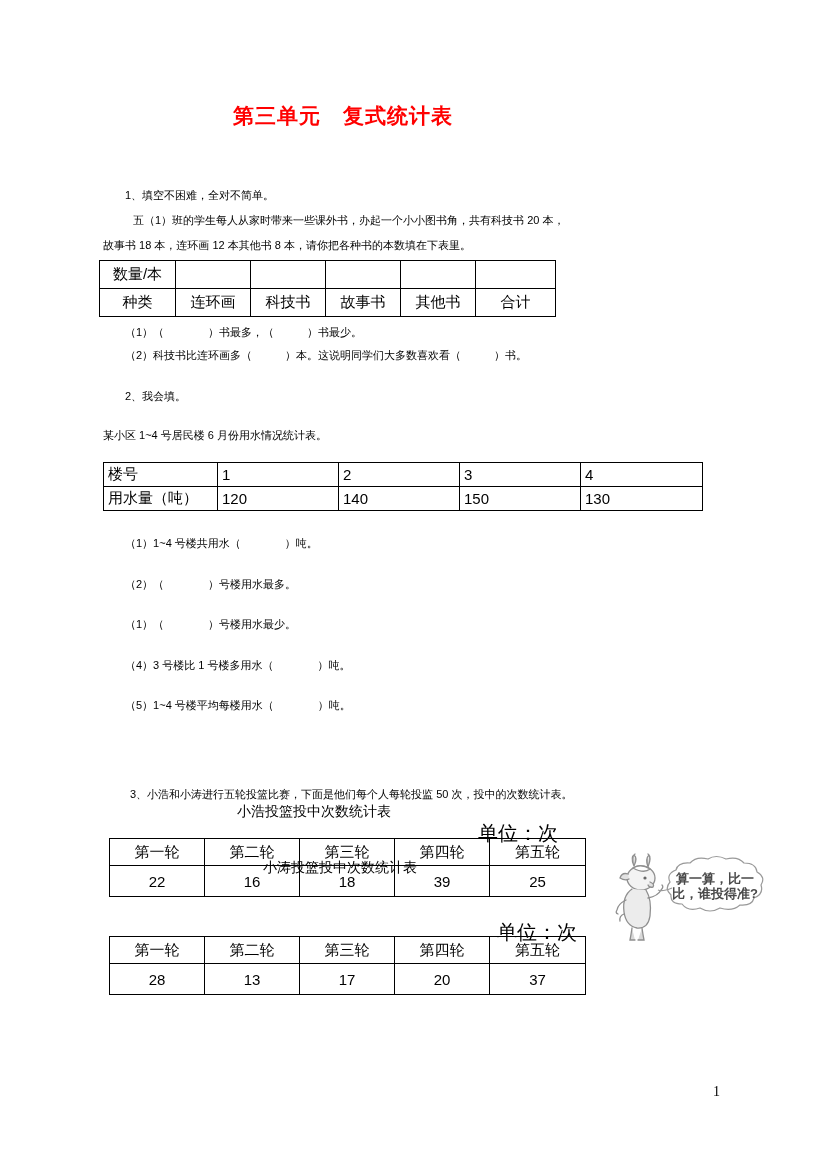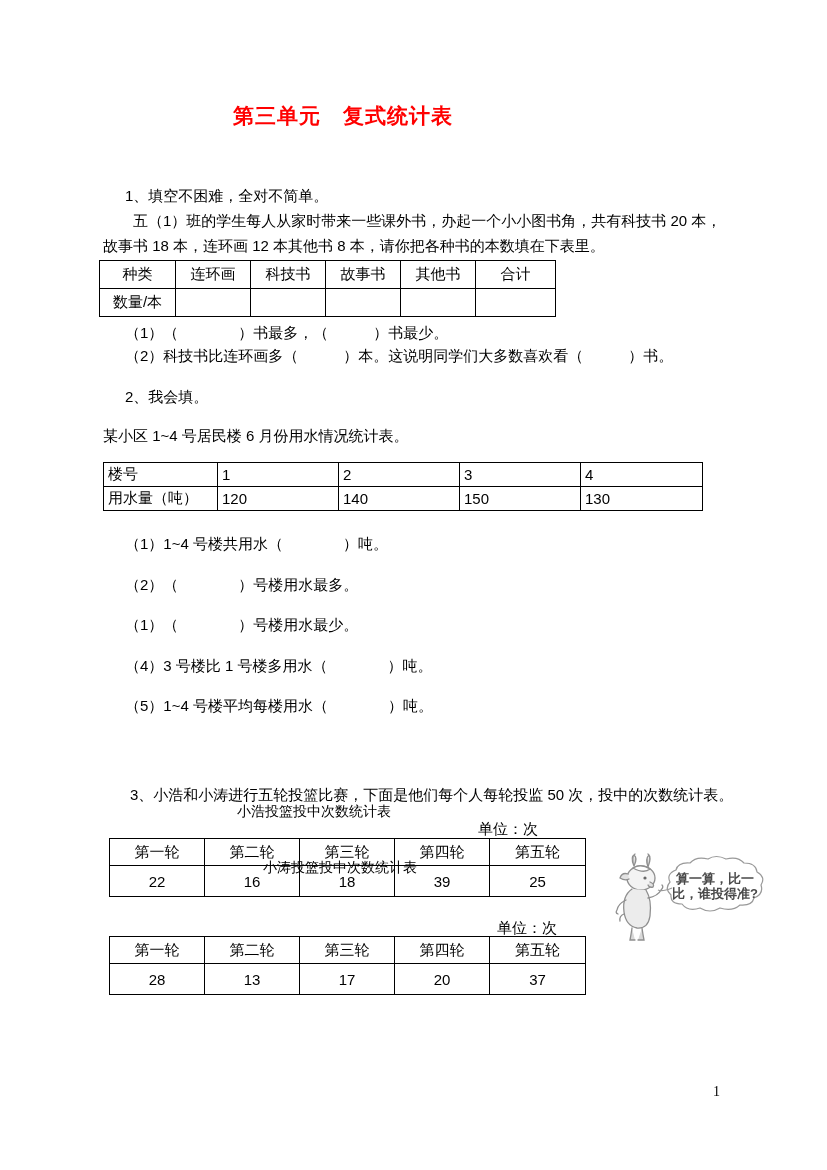--- a/index.html
+++ b/index.html
@@ -2,33 +2,33 @@
 <html><head>
 <meta charset="utf-8">
 <style>
   html,body{margin:0;padding:0;}
   body{
     width:827px;height:1170px;background:#ffffff;position:relative;
     font-family:"Liberation Sans","DejaVu Sans",sans-serif;color:#000;
     overflow:hidden;
   }
   .abs{position:absolute;white-space:nowrap;}
-  .txt{font-size:15px;line-height:17px;}
+  .txt{font-size:11px;line-height:17px;}
   .page-title{
     width:686px;text-align:center;font-size:21px;font-weight:bold;color:#ff0000;
     letter-spacing:1px;
   }
   table{border-collapse:collapse;table-layout:fixed;position:absolute;}
   td{border:1px solid #000;font-size:15px;overflow:hidden;}
   .t-center td{text-align:center;}
   #table-books td{height:25px;}
   #table-water td{height:21px;text-align:left;padding:1px 2px 1px 4px;}
   #table-xiaohao td.h, #table-xiaotao td.h{height:24px;text-align:center;}
   #table-xiaohao td.v, #table-xiaotao td.v{height:28px;text-align:center;}
-  .unit-label{font-size:15px;}
+  .unit-label{font-size:20px;}
   .tbl-title{font-size:14px;}
   .page-num{font-family:"Liberation Serif","DejaVu Serif",serif;font-size:14px;}
 </style>
 </head>
 <body>
 
 <div class="abs page-title" style="top:102px;left:0;">第三单元　复式统计表</div>
 
 <div class="abs txt" style="top:187px;left:125px;">1、填空不困难，全对不简单。</div>
 <div class="abs txt" style="top:212px;left:133px;">五（1）班的学生每人从家时带来一些课外书，办起一个小小图书角，共有科技书 20 本，</div>
@@ -38,34 +38,34 @@
   <colgroup>
       <col style="width:76px">
       <col style="width:75px">
       <col style="width:75px">
       <col style="width:75px">
       <col style="width:75px">
       <col style="width:80px">
     </colgroup>
   <tbody>
       <tr>
+    <td>数量/本</td>
+    <td></td>
+    <td></td>
+    <td></td>
+    <td></td>
+    <td></td>
+  </tr>
+  <tr>
     <td>种类</td>
     <td>连环画</td>
     <td>科技书</td>
     <td>故事书</td>
     <td>其他书</td>
     <td>合计</td>
-  </tr>
-  <tr>
-    <td>数量/本</td>
-    <td></td>
-    <td></td>
-    <td></td>
-    <td></td>
-    <td></td>
   </tr>
 </tbody>
   </table>
 
 <div class="abs txt" style="top:324px;left:125px;">（1）（　　　　）书最多，（　　　）书最少。</div>
 <div class="abs txt" style="top:347px;left:125px;">（2）科技书比连环画多（　　　）本。这说明同学们大多数喜欢看（　　　）书。</div>
 
 <div class="abs txt" style="top:388px;left:125px;">2、我会填。</div>
 <div class="abs txt" style="top:427px;left:103px;">某小区 1~4 号居民楼 6 月份用水情况统计表。</div>
 

